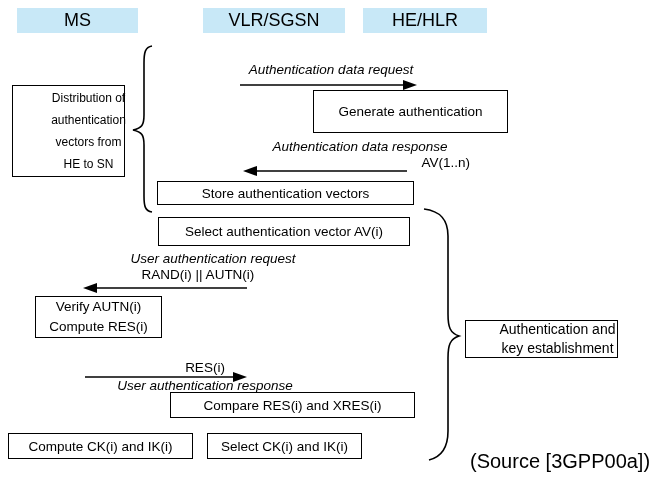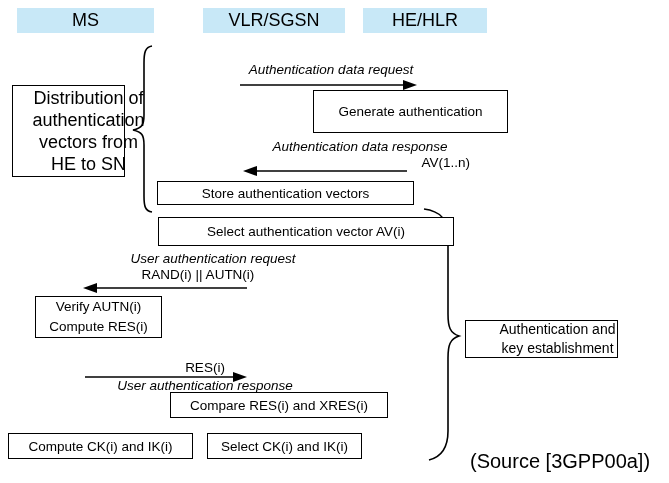--- a/index.html
+++ b/index.html
@@ -36,21 +36,21 @@
   }
   .lh20 .bline { line-height:20px; }
   .lh19 .bline { line-height:19px; }
   .lh22 .bline { line-height:22px; }
 </style>
 </head>
 <body>
 
 <div id="stage">
 
-  <div class="hdr" style="left: 17px; top: 8px; width: 137px; background: rgb(200, 232, 247);">
+  <div class="hdr" style="left: 17px; top: 8px; width: 121px; background: rgb(200, 232, 247);">
     <span>MS</span>
   </div>
   <div class="hdr" style="left: 203px; top: 8px; width: 142px; background: rgb(200, 232, 247);">
     <span>VLR/SGSN</span>
   </div>
   <div class="hdr" style="left: 363px; top: 8px; width: 124px; background: rgb(200, 232, 247);">
     <span>HE/HLR</span>
   </div>
 
   <svg class="overlay" viewBox="0 0 669 483">
@@ -86,48 +86,48 @@
     <div class="bline">Generate authentication</div>
   </div>
 
   <div class="msg" style="left:250px; top:139px; width:220px;">Authentication data response</div>
   <div class="msg-detail" style="left:250px; top:155px; width:220px;text-align:right;">AV(1..n)</div>
 
   <div class="pbox" style="left:157px; top:181px; width:257px; height:24px;">
     <div class="bline">Store authentication vectors</div>
   </div>
 
-  <div class="pbox" style="left:158px; top:217px; width:296px; height:29px;">
+  <div class="pbox" style="left:158px; top:217px; width:252px; height:29px;">
     <div class="bline">Select authentication vector AV(i)</div>
   </div>
 
   <div class="msg" style="left:103px; top:251px; width:220px;">User authentication request</div>
   <div class="msg-detail" style="left:88px; top:267px; width:220px;">RAND(i) || AUTN(i)</div>
 
   <div class="pbox lh20" style="left:35px; top:296px; width:127px; height:42px;">
     <div class="bline">Verify AUTN(i)</div>
     <div class="bline">Compute RES(i)</div>
   </div>
 
   <div class="msg" style="left:95px; top:346px; width:220px;margin-top:32px;">User authentication response</div>
   <div class="msg-detail" style="left:95px; top:360px; width:220px;">RES(i)</div>
 
-  <div class="pbox" style="left:170px; top:392px; width:218px; height:26px;text-align:right;">
+  <div class="pbox" style="left:170px; top:392px; width:245px; height:26px;text-align:right;">
     <div class="bline">Compare RES(i) and XRES(i)</div>
   </div>
 
   <div class="pbox" style="left:8px; top:433px; width:185px; height:26px;">
     <div class="bline">Compute CK(i) and IK(i)</div>
   </div>
 
   <div class="pbox" style="left:207px; top:433px; width:155px; height:26px;">
     <div class="bline">Select CK(i) and IK(i)</div>
   </div>
 
-  <div class="pbox lh22" style="left:12px; top:85px; width:113px; height:92px; font-size:18px;padding-left:40px;">
+  <div class="pbox lh22" style="left:12px; top:85px; width:113px; height:92px; font-size:12px;padding-left:40px;">
     <div class="bline">Distribution of</div>
     <div class="bline">authentication</div>
     <div class="bline">vectors from</div>
     <div class="bline">HE to SN</div>
   </div>
 
   <div class="pbox lh19" style="left:465px; top:320px; width:153px; height:38px; font-size:14px;padding-left:32px;">
     <div class="bline">Authentication and</div>
     <div class="bline">key establishment</div>
   </div>

